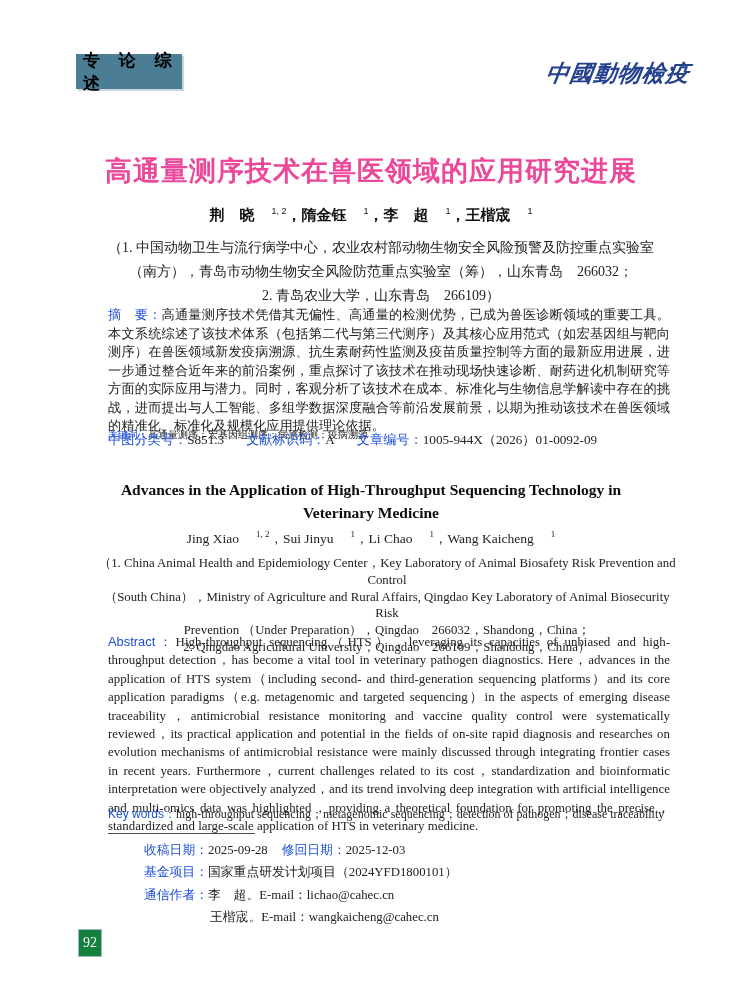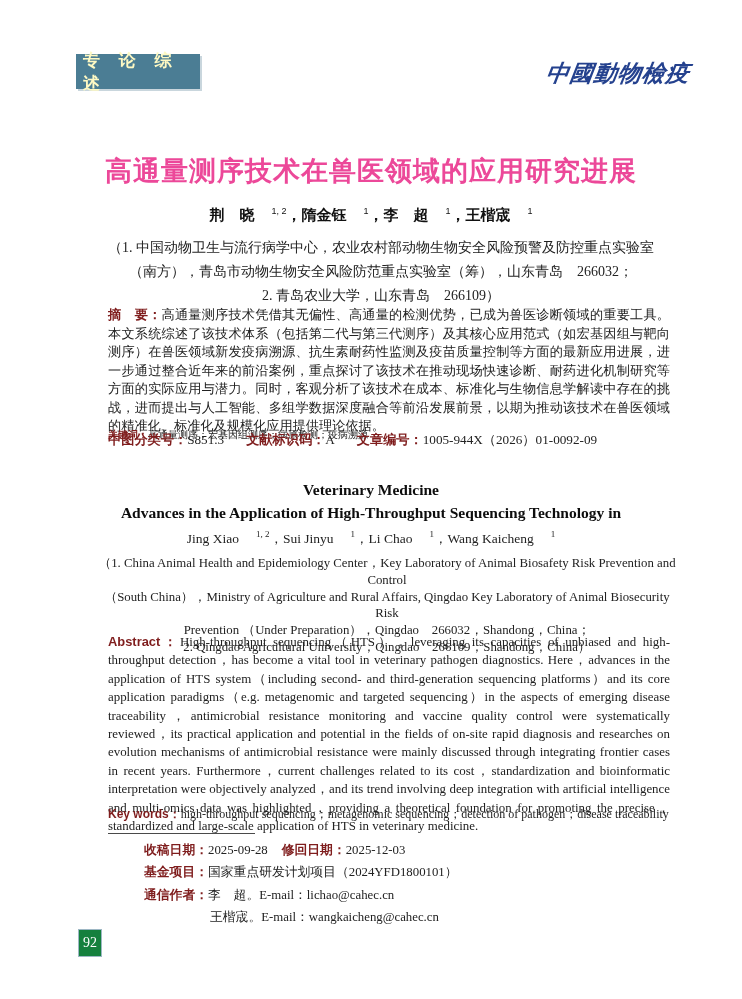--- a/index.html
+++ b/index.html
@@ -2,25 +2,25 @@
 <html><head>
 <meta charset="utf-8">
 <style>
   * { margin:0; padding:0; box-sizing:border-box; }
   html,body { background:#ffffff; }
   .page {
     position:relative; width:742px; height:999px; background:#ffffff;
     font-family:"Liberation Serif","DejaVu Serif",serif; color:#1d1d1d;
     overflow:hidden;
   }
-  .label-b { font-weight:bold; font-family:"Liberation Sans","DejaVu Sans",sans-serif; color:#7f1d1d; }
+  .label-b { font-weight:normal; font-family:"Liberation Sans","DejaVu Sans",sans-serif; color:#1d4ed8; }
 
   .badge {
-    position:absolute; left:76px; top:54px; width:124px; height:35px;
-    background:#4b7d94; color:#fef9c3;
+    position:absolute; left:76px; top:54px; width:106px; height:35px;
+    background:#4b7d94; color:#000000;
     font-family:"Liberation Sans","DejaVu Sans",sans-serif;
     font-weight:bold; font-size:17px; letter-spacing:7px;
     display:flex; align-items:center; justify-content:center;
     padding-left:7px; box-shadow:2px 2px 0 #c9d6dd;
   }
   .logo {
     position:absolute; right:52px; top:58px;
     font-size:23px; font-weight:bold; font-style:italic;
     color:#24418e; transform:skewX(-8deg);
     font-family:"DejaVu Serif","Liberation Serif",serif;
@@ -104,22 +104,22 @@
   <p class="kw-cn">
     <span class="label-b">关键词：</span><span>高通量测序；宏基因组测序；病原检测；疫病溯源</span>
   </p>
 
   <p class="meta-line">
     <span class="label-b">中图分类号：</span><span>S851.3</span><span class="gap"></span><span class="label-b">文献标识码：</span><span>A</span><span class="gap"></span><span class="label-b">文章编号：</span><span>1005-944X（2026）01-0092-09</span>
   </p>
 
 
   <h2 class="title-en">
+    <div>Advances in the Application of High-Throughput Sequencing Technology in</div>
     <div>Veterinary Medicine</div>
-    <div>Advances in the Application of High-Throughput Sequencing Technology in</div>
   </h2>
 
   <div class="authors-en">
     <span><span>Jing Xiao</span><sup>1, 2</sup><span>，</span></span><span><span>Sui Jinyu</span><sup>1</sup><span>，</span></span><span><span>Li Chao</span><sup>1</sup><span>，</span></span><span><span>Wang Kaicheng</span><sup>1</sup><span></span></span>
   </div>
 
   <div class="affil-en">
     <div>（1. China Animal Health and Epidemiology Center，Key Laboratory of Animal Biosafety Risk Prevention and Control</div>
     <div>（South China），Ministry of Agriculture and Rural Affairs, Qingdao Key Laboratory of Animal Biosecurity Risk</div>
     <div>Prevention （Under Preparation），Qingdao　266032，Shandong，China；</div>

